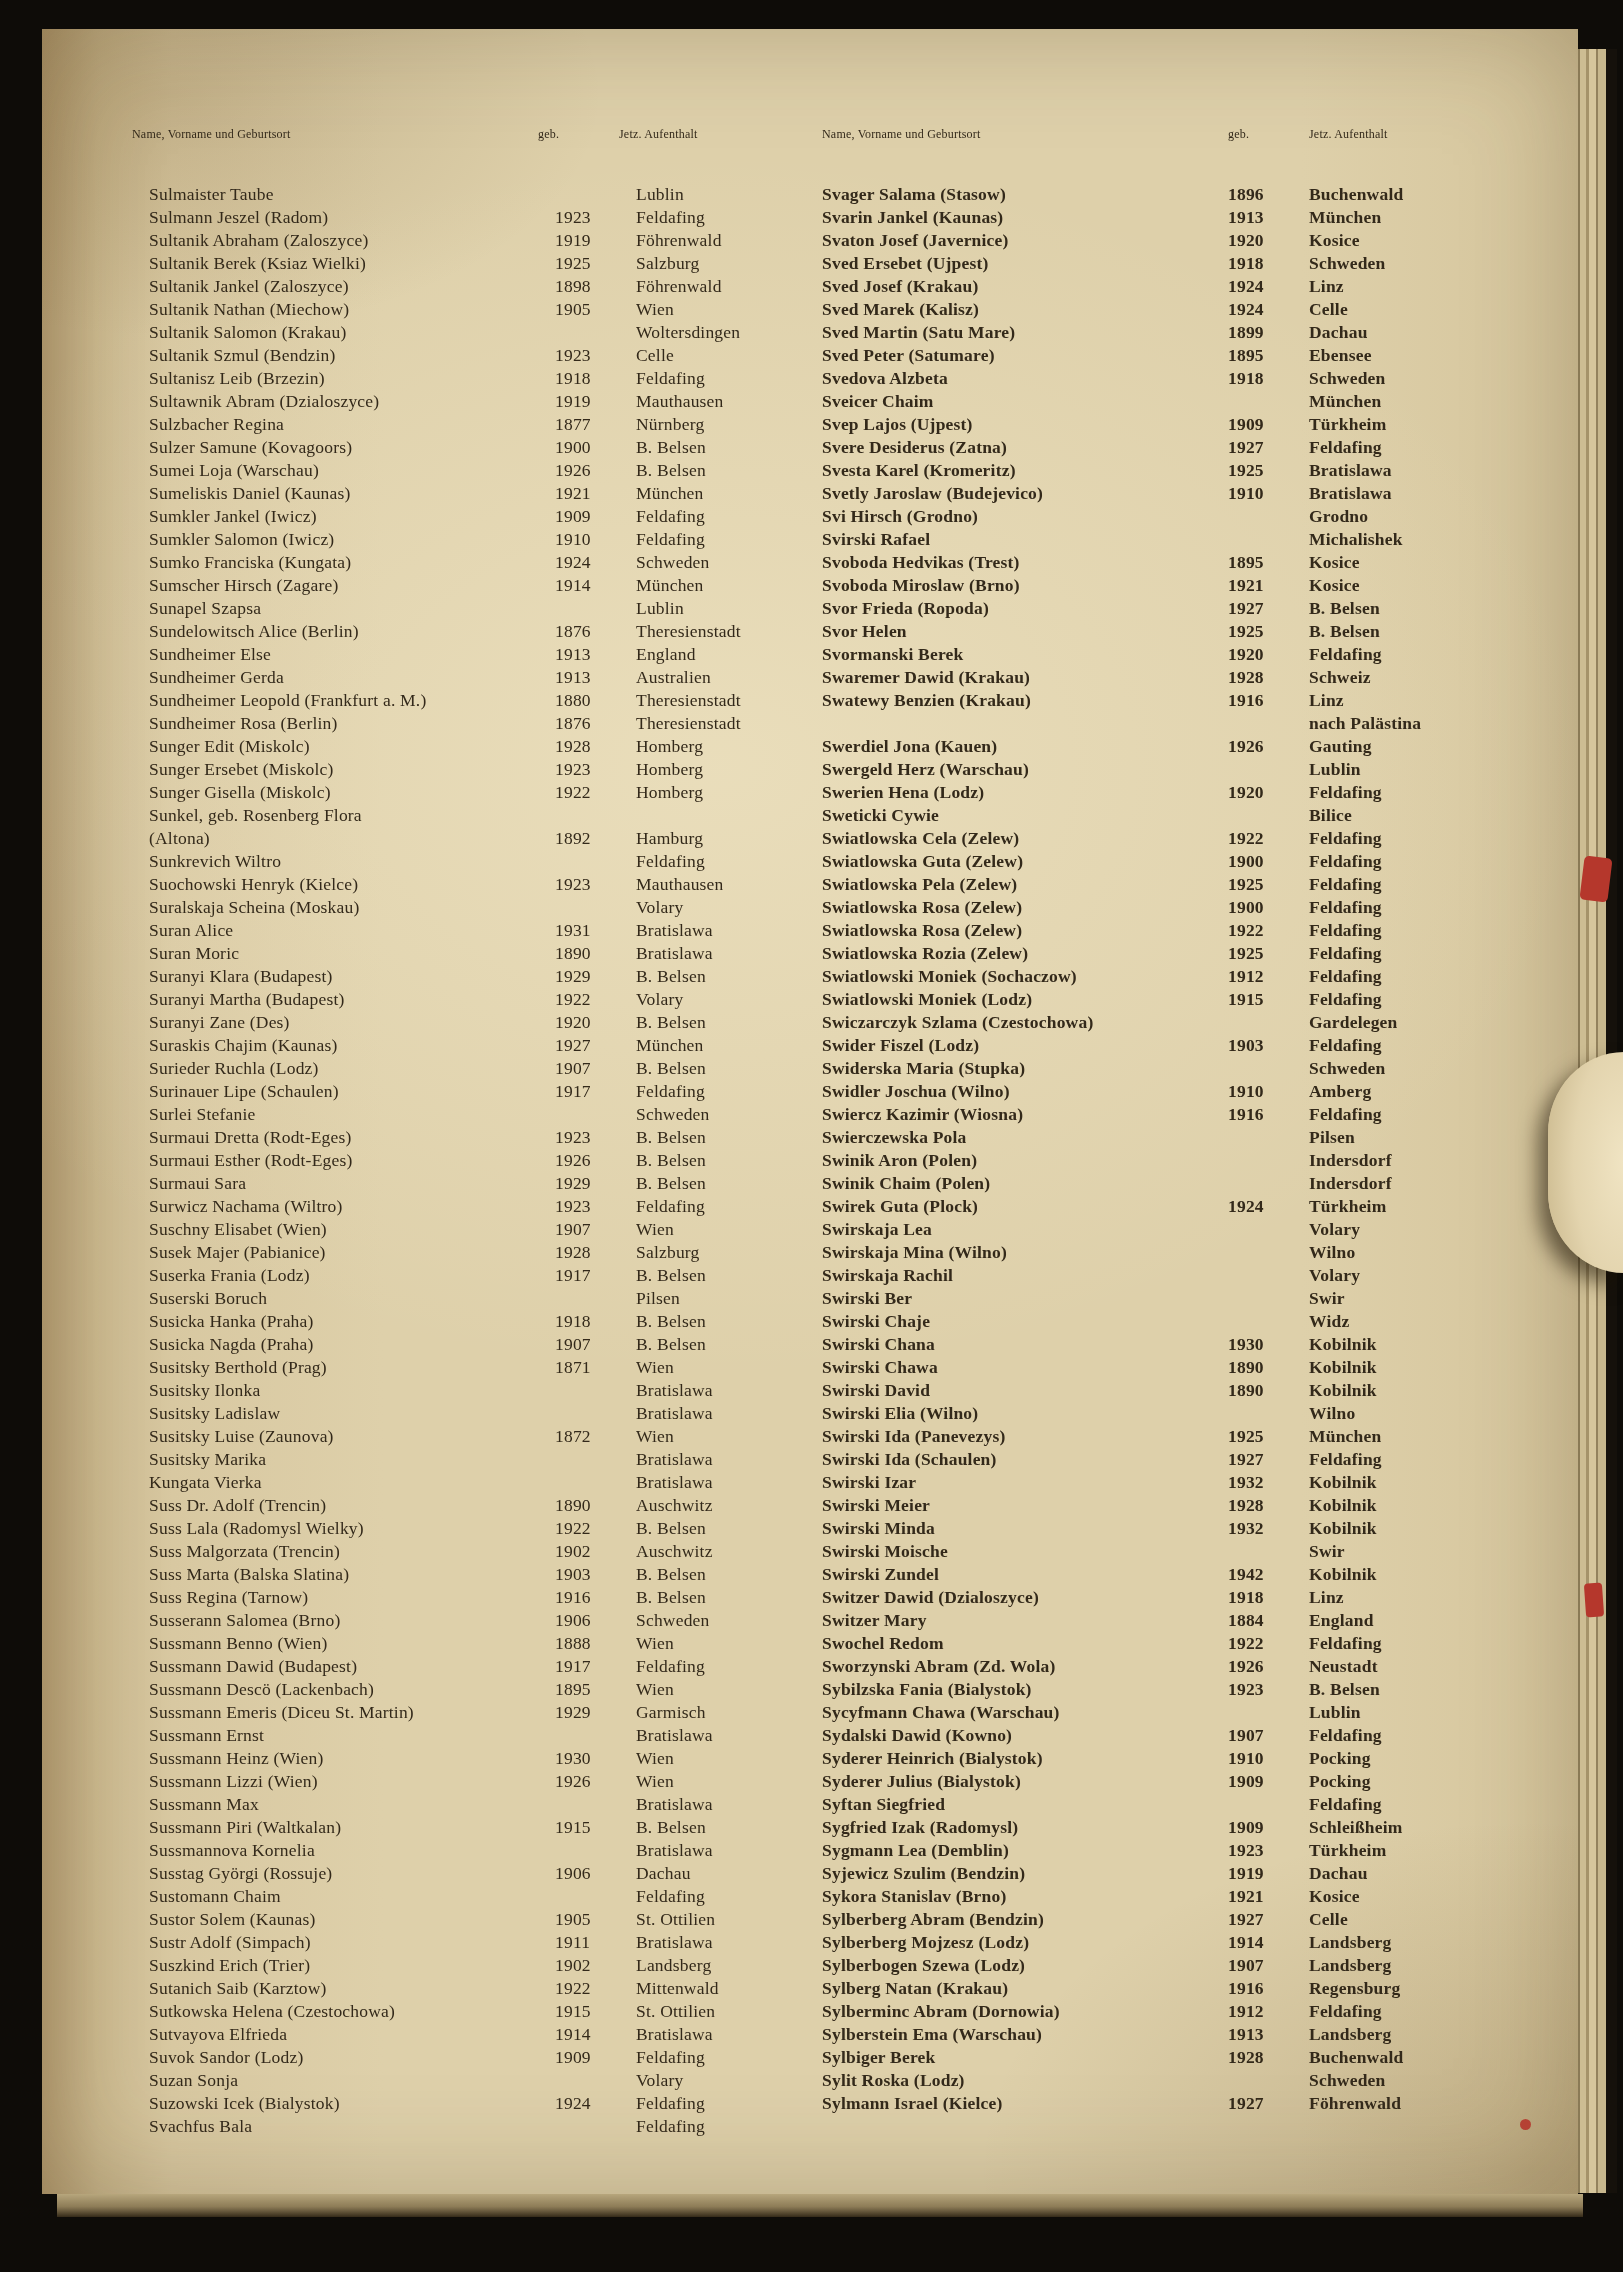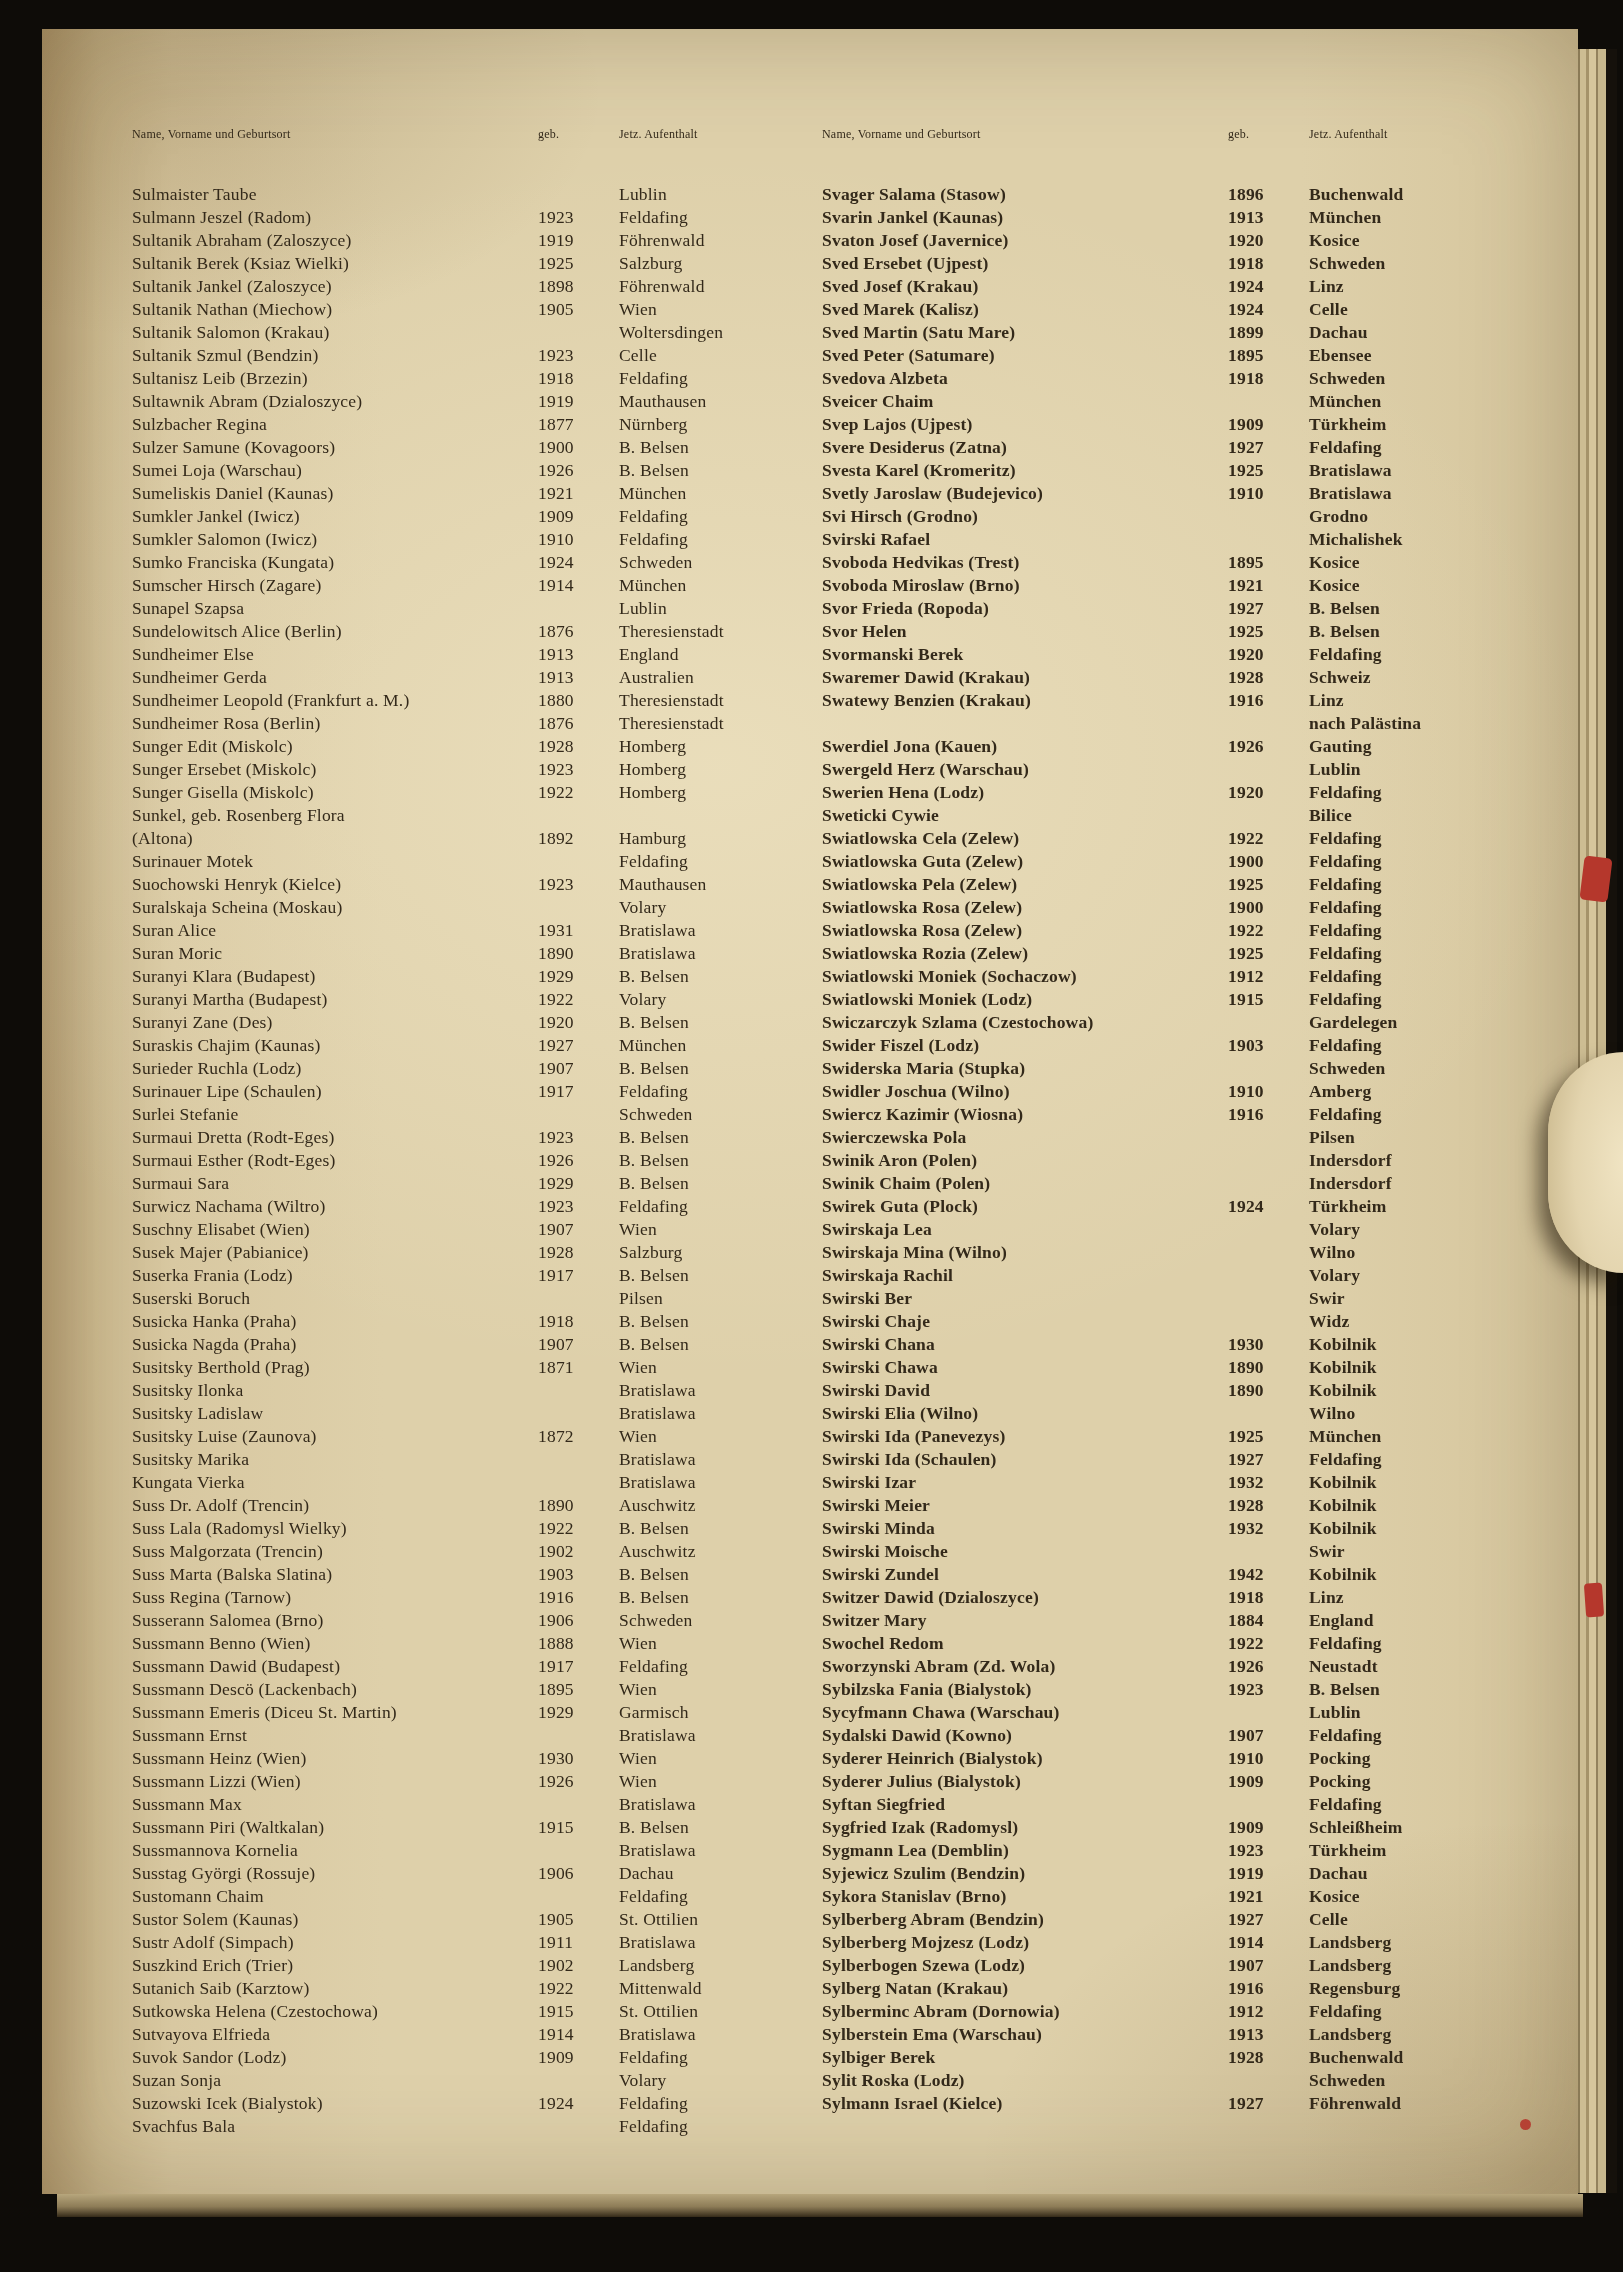--- a/index.html
+++ b/index.html
@@ -47,21 +47,21 @@
     position:absolute; top:127px; display:flex; width:698px;
     font-size:12px; letter-spacing:0.2px; white-space:nowrap;
   }
   .hdr.left { left:132px; }
   .hdr.right { left:822px; }
   .hdr .c-name { width:406px; }
   .hdr .c-geb  { width:81px; }
   .hdr .c-ort  { flex:1; }
 
   .col { position:absolute; top:183px; width:698px; }
-  .col.left  { left:132px; }
+  .col.left  { left:149px; }
   .col.right { left:822px;font-weight:bold; }
   .row {
     display:flex; line-height:23px; font-size:17.5px;
     letter-spacing:0.2px; white-space:nowrap;
   }
   .c-name { width:406px; overflow:visible; }
   .c-geb  { width:81px; }
   .c-ort  { flex:1; }
   .row.r .c-name { text-align:left; padding-right:16px; }
 </style>
@@ -228,21 +228,21 @@
         <span class="c-name">Sunkel, geb. Rosenberg Flora</span>
         <span class="c-geb"></span>
         <span class="c-ort"></span>
       </div>
       <div class="row r">
         <span class="c-name">(Altona)</span>
         <span class="c-geb">1892</span>
         <span class="c-ort">Hamburg</span>
       </div>
       <div class="row">
-        <span class="c-name">Surinauer Motek</span>
+        <span class="c-name">Sunkrevich Wiltro</span>
         <span class="c-geb"></span>
         <span class="c-ort">Feldafing</span>
       </div>
       <div class="row">
         <span class="c-name">Suochowski Henryk (Kielce)</span>
         <span class="c-geb">1923</span>
         <span class="c-ort">Mauthausen</span>
       </div>
       <div class="row">
         <span class="c-name">Suralskaja Scheina (Moskau)</span>

